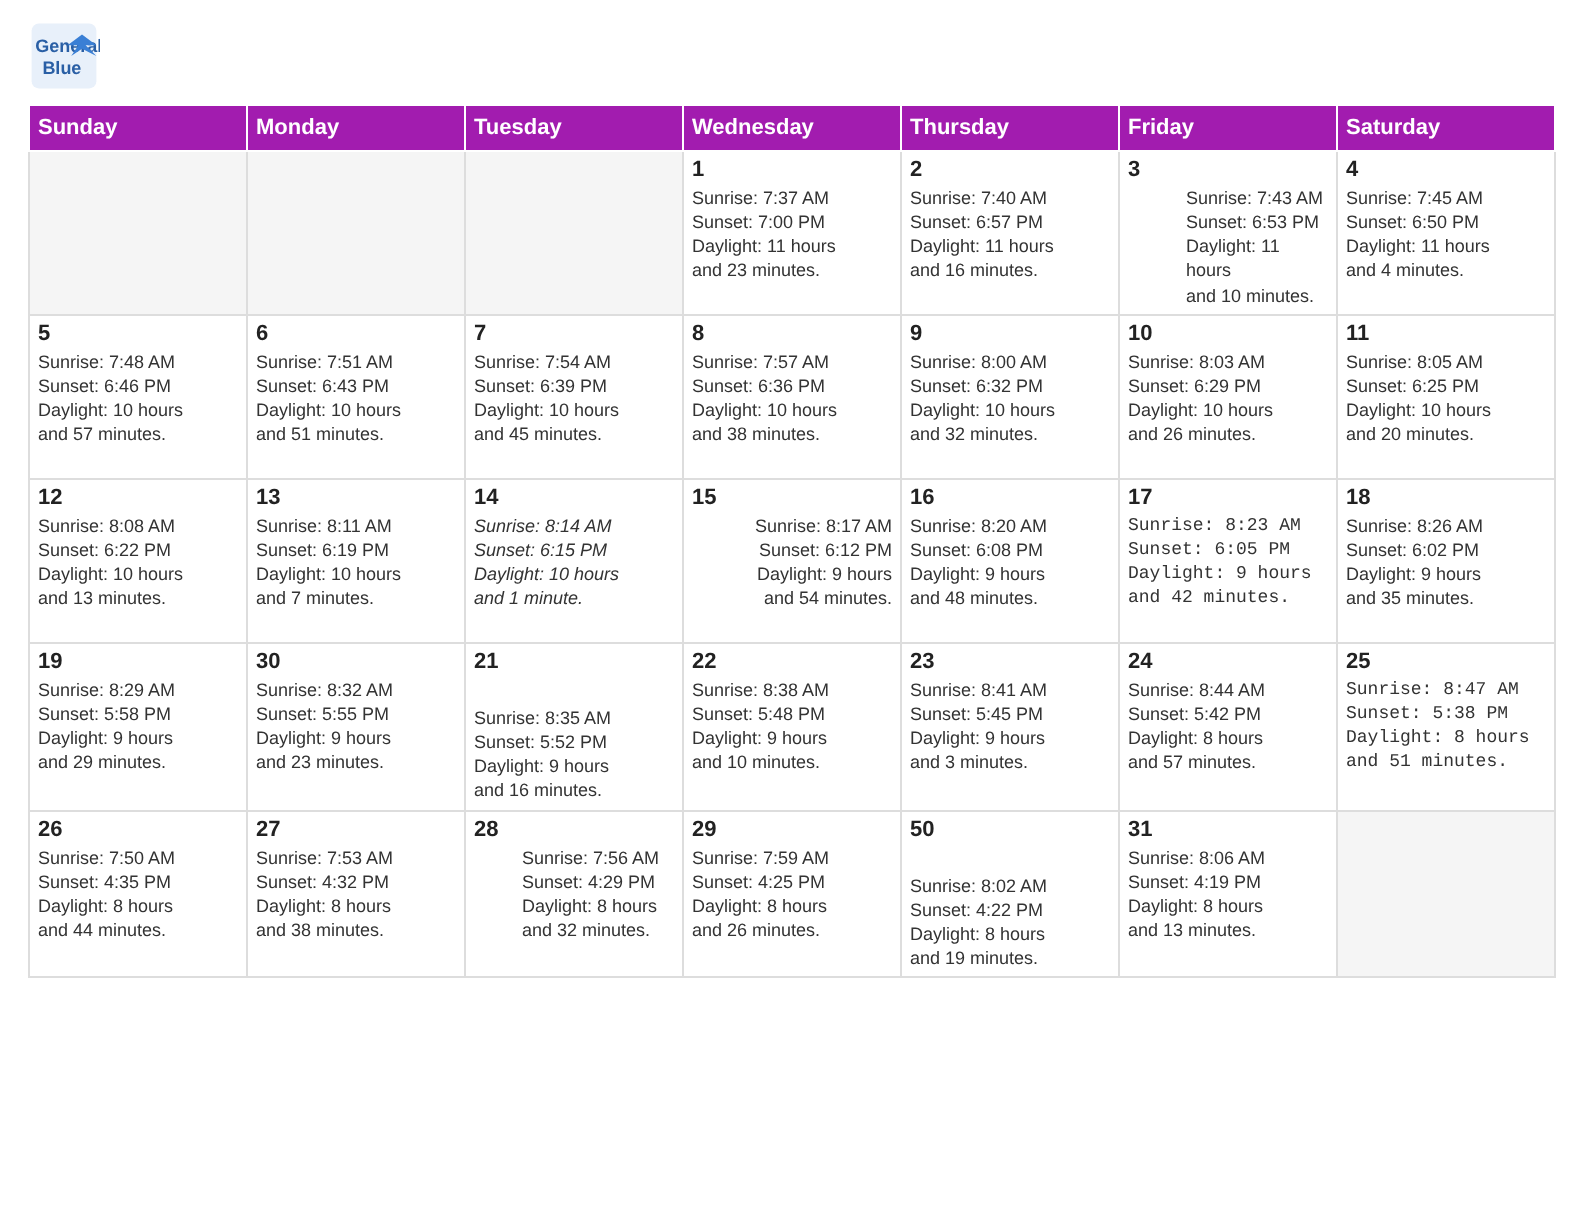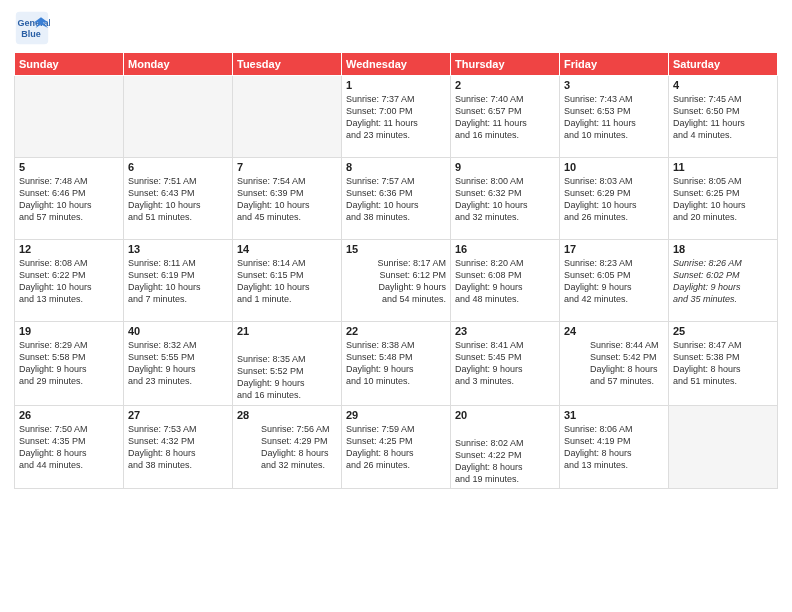--- a/index.html
+++ b/index.html
@@ -44,21 +44,21 @@
       font-size: 14px;
       color: #444;
       margin-top: 2px;
     }
     .calendar {
       width: 100%;
       border-collapse: collapse;
       table-layout: fixed;
     }
     .calendar th {
-      background: #ef4444;
+      background: #a21caf;
       color: #fff;
       font-size: 11px;
       font-weight: bold;
       padding: 5px 4px;
       text-align: left;
       border: 1px solid #fff;
     }
     .calendar td {
       vertical-align: top;
       border: 1px solid #ddd;
@@ -132,21 +132,21 @@
           </td>
           <td>
             <div class="day-num">2</div>
             <div class="day-info" style="white-space: pre-line;">Sunrise: 7:40 AM
 Sunset: 6:57 PM
 Daylight: 11 hours
 and 16 minutes.</div>
           </td>
           <td>
             <div class="day-num">3</div>
-            <div class="day-info" style="white-space: pre-line;">Sunrise: 7:43 AM
+            <div class="day-info" style="white-space: pre-line; margin-left: 29px;">Sunrise: 7:43 AM
 Sunset: 6:53 PM
 Daylight: 11 hours
 and 10 minutes.</div>
           </td>
           <td>
             <div class="day-num">4</div>
             <div class="day-info" style="white-space: pre-line;">Sunrise: 7:45 AM
 Sunset: 6:50 PM
 Daylight: 11 hours
 and 4 minutes.</div>
@@ -213,64 +213,64 @@
           </td>
           <td>
             <div class="day-num">13</div>
             <div class="day-info" style="white-space: pre-line;">Sunrise: 8:11 AM
 Sunset: 6:19 PM
 Daylight: 10 hours
 and 7 minutes.</div>
           </td>
           <td>
             <div class="day-num">14</div>
-            <div class="day-info" style="white-space: pre-line;">Sunrise: 8:14 AM
+            <div class="day-info" style="white-space: pre-line; font-style: italic;">Sunrise: 8:14 AM
 Sunset: 6:15 PM
 Daylight: 10 hours
 and 1 minute.</div>
           </td>
           <td>
             <div class="day-num">15</div>
             <div class="day-info" style="white-space: pre-line; text-align: right;">Sunrise: 8:17 AM
 Sunset: 6:12 PM
 Daylight: 9 hours
 and 54 minutes.</div>
           </td>
           <td>
             <div class="day-num">16</div>
             <div class="day-info" style="white-space: pre-line;">Sunrise: 8:20 AM
 Sunset: 6:08 PM
 Daylight: 9 hours
 and 48 minutes.</div>
           </td>
           <td>
             <div class="day-num">17</div>
-            <div class="day-info" style="white-space: pre-line;">Sunrise: 8:23 AM
+            <div class="day-info" style="white-space: pre-line; font-family: Liberation Mono, monospace;">Sunrise: 8:23 AM
 Sunset: 6:05 PM
 Daylight: 9 hours
 and 42 minutes.</div>
           </td>
           <td>
             <div class="day-num">18</div>
-            <div class="day-info" style="white-space: pre-line; font-style: italic;">Sunrise: 8:26 AM
+            <div class="day-info" style="white-space: pre-line;">Sunrise: 8:26 AM
 Sunset: 6:02 PM
 Daylight: 9 hours
 and 35 minutes.</div>
           </td>
         </tr>
         <tr>
           <td>
             <div class="day-num">19</div>
             <div class="day-info" style="white-space: pre-line;">Sunrise: 8:29 AM
 Sunset: 5:58 PM
 Daylight: 9 hours
 and 29 minutes.</div>
           </td>
           <td>
-            <div class="day-num">40</div>
+            <div class="day-num">30</div>
             <div class="day-info" style="white-space: pre-line;">Sunrise: 8:32 AM
 Sunset: 5:55 PM
 Daylight: 9 hours
 and 23 minutes.</div>
           </td>
           <td>
             <div class="day-num">21</div>
             <div class="day-info" style="white-space: pre-line; margin-top: 16px;">Sunrise: 8:35 AM
 Sunset: 5:52 PM
 Daylight: 9 hours
@@ -285,28 +285,28 @@
           </td>
           <td>
             <div class="day-num">23</div>
             <div class="day-info" style="white-space: pre-line;">Sunrise: 8:41 AM
 Sunset: 5:45 PM
 Daylight: 9 hours
 and 3 minutes.</div>
           </td>
           <td>
             <div class="day-num">24</div>
-            <div class="day-info" style="white-space: pre-line; margin-left: 26px;">Sunrise: 8:44 AM
+            <div class="day-info" style="white-space: pre-line;">Sunrise: 8:44 AM
 Sunset: 5:42 PM
 Daylight: 8 hours
 and 57 minutes.</div>
           </td>
           <td>
             <div class="day-num">25</div>
-            <div class="day-info" style="white-space: pre-line;">Sunrise: 8:47 AM
+            <div class="day-info" style="white-space: pre-line; font-family: Liberation Mono, monospace;">Sunrise: 8:47 AM
 Sunset: 5:38 PM
 Daylight: 8 hours
 and 51 minutes.</div>
           </td>
         </tr>
         <tr>
           <td>
             <div class="day-num">26</div>
             <div class="day-info" style="white-space: pre-line;">Sunrise: 7:50 AM
 Sunset: 4:35 PM
@@ -328,21 +328,21 @@
 and 32 minutes.</div>
           </td>
           <td>
             <div class="day-num">29</div>
             <div class="day-info" style="white-space: pre-line;">Sunrise: 7:59 AM
 Sunset: 4:25 PM
 Daylight: 8 hours
 and 26 minutes.</div>
           </td>
           <td>
-            <div class="day-num">20</div>
+            <div class="day-num">50</div>
             <div class="day-info" style="white-space: pre-line; margin-top: 16px;">Sunrise: 8:02 AM
 Sunset: 4:22 PM
 Daylight: 8 hours
 and 19 minutes.</div>
           </td>
           <td>
             <div class="day-num">31</div>
             <div class="day-info" style="white-space: pre-line;">Sunrise: 8:06 AM
 Sunset: 4:19 PM
 Daylight: 8 hours

